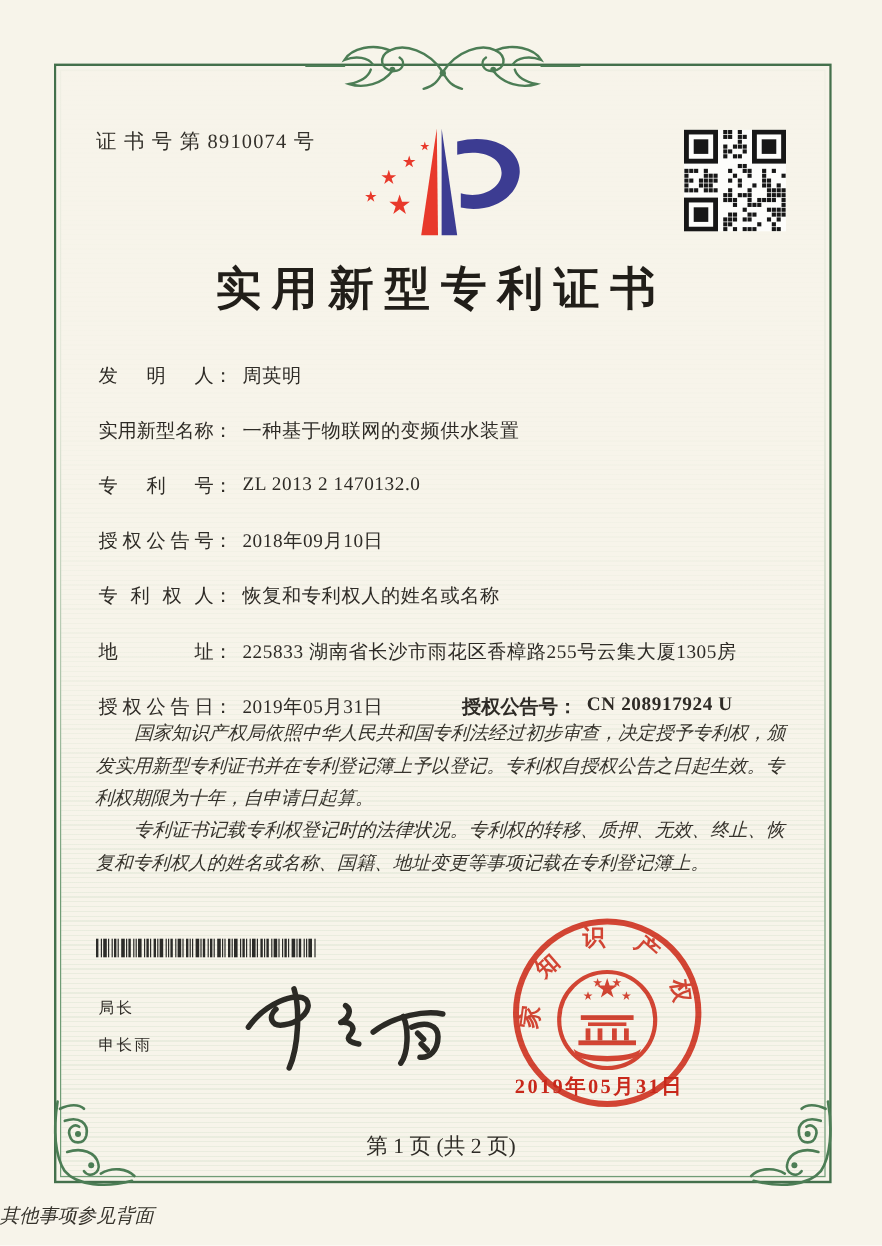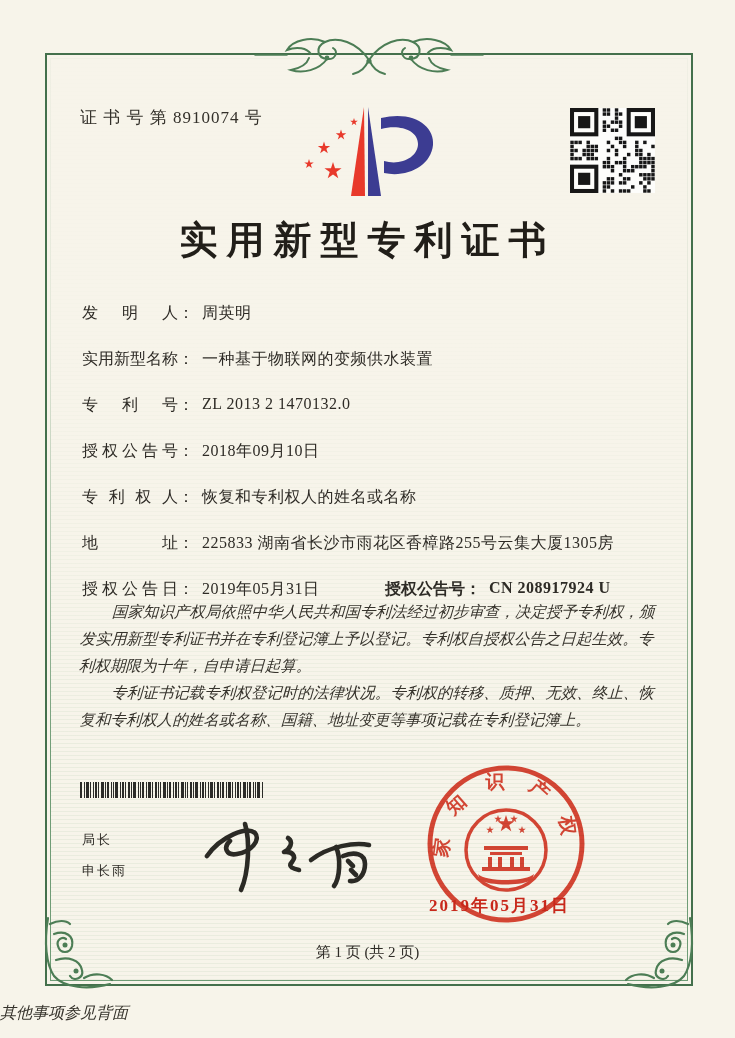--- a/index.html
+++ b/index.html
@@ -33,21 +33,21 @@
   .fcolon{display:inline-block;margin-right:8px;vertical-align:top;}
   .fvalue{display:inline-block;vertical-align:top;letter-spacing:.5px;}
   .fpair2{position:absolute;left:303px;top:0;font-weight:bold;}
   .bodytext{left:80px;top:598px;width:577px;font-size:15.5px;line-height:27px;color:#36332c;}
   .bodytext p{margin:0;text-indent:2em;font-style:italic;transform:skewX(-2deg);}
   .barcode-wrap{left:80px;top:782px;width:187px;height:16px;}
   .signer{left:82px;font-size:13px;letter-spacing:2px;color:#2e2b26;}
   .sig-svg{left:193px;top:796px;}
   .seal-svg{left:424px;top:762px;opacity:.93;mix-blend-mode:multiply;}
   .seal-date{left:429px;top:894px;font-size:17px;color:#c8281b;letter-spacing:2px;font-weight:600;}
-  .page-info{left:0;top:943px;width:100%;text-align:center;font-size:15px;color:#2e2b26;}
+  .page-info{left:0;top:943px;width:100%;text-align:center;font-size:18px;color:#2e2b26;}
   .footer-note{left:0;top:1003px;width:100%;text-align:left;font-size:16px;color:#36332c;font-style:italic;}
   .green-stroke{stroke:#4c7d55;fill:none;stroke-linecap:round;}
 </style>
 </head>
 <body>
 
 <div class="page">
 
   <div class="frame">
     <div class="frame-inner"></div>

